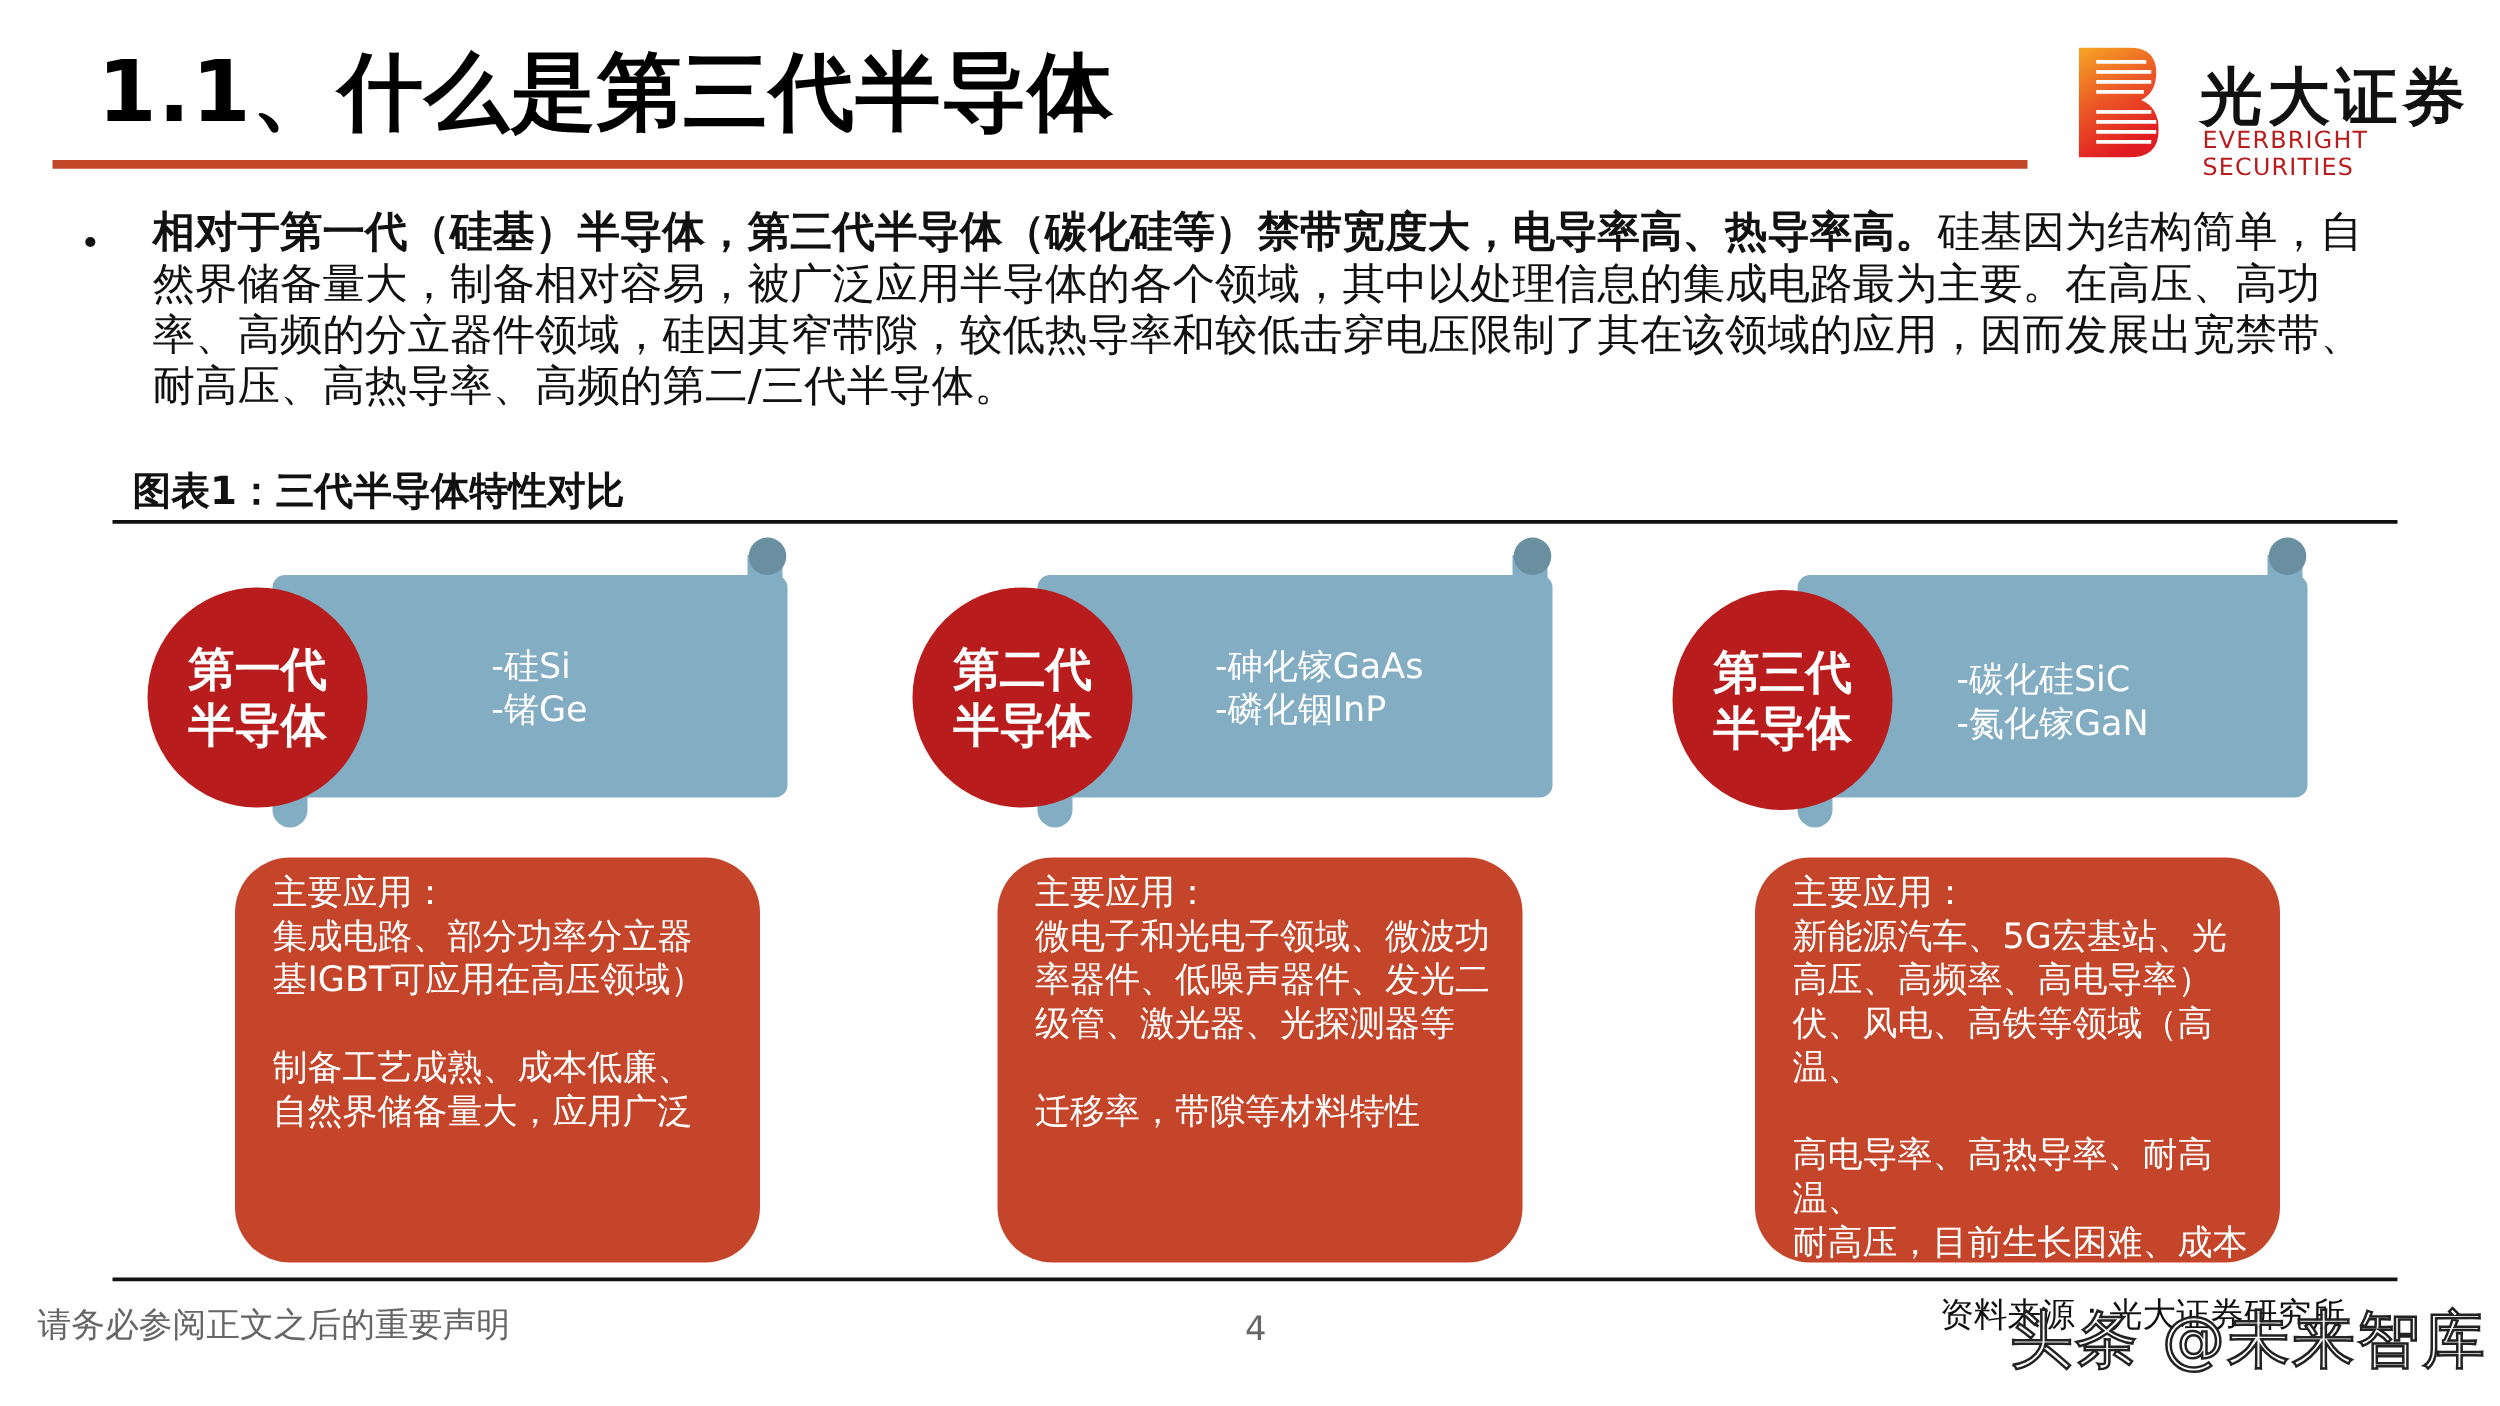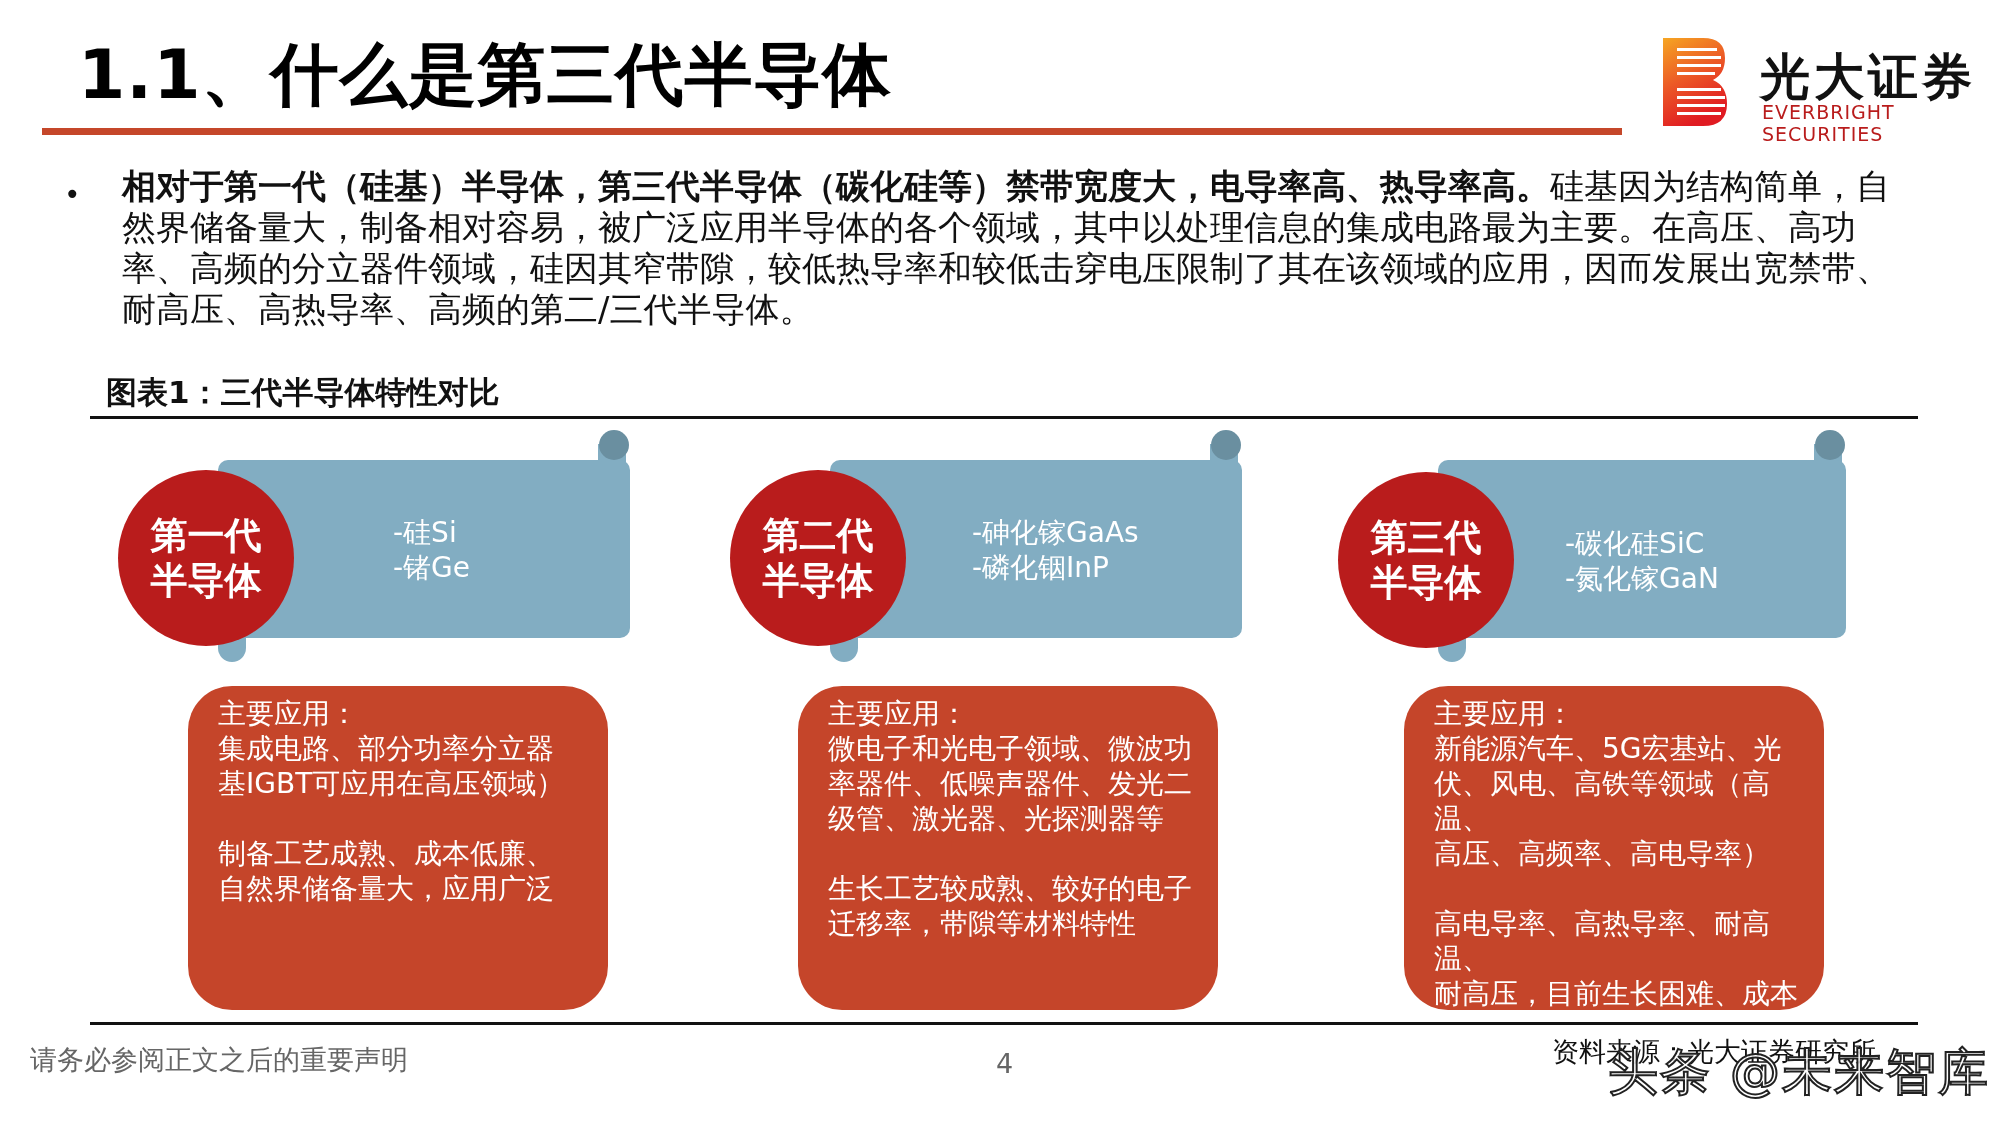--- a/index.html
+++ b/index.html
@@ -145,43 +145,42 @@
     <div>-砷化镓GaAs</div>
     <div>-磷化铟InP</div>
   </div>
 </div>
 <div class="card" style="left:798px; top:686px; width:420px; height:324px;">
   <div>主要应用：</div>
   <div>微电子和光电子领域、微波功</div>
   <div>率器件、低噪声器件、发光二</div>
   <div>级管、激光器、光探测器等</div>
   <div class="gap"></div>
-  <div>生长工艺较成熟、较好的电子</div>
   <div>迁移率，带隙等材料特性</div>
 </div>
 
 <div class="scroll" style="left:1338px; top:430px; width:520px; height:240px;">
   <div class="strip-top" style="left:476px; top:14px; height:30px;"></div>
   <div class="curl-top" style="left:477px; top:0px;"></div>
   <div class="body" style="left:100px; top:30px; width:408px; height:178px;"></div>
   <div class="tail" style="left:100px; top:190px; height:42px;"></div>
   <div class="circle" style="left:0; top:42px;">
     <span>第三代</span>
     <span>半导体</span>
   </div>
   <div class="materials" style="left:227px; top:82px;margin-top:14px;">
     <div>-碳化硅SiC</div>
     <div>-氮化镓GaN</div>
   </div>
 </div>
 <div class="card" style="left:1404px; top:686px; width:420px; height:324px;">
   <div>主要应用：</div>
   <div>新能源汽车、5G宏基站、光</div>
+  <div>高压、高频率、高电导率）</div>
   <div>伏、风电、高铁等领域（高温、</div>
-  <div>高压、高频率、高电导率）</div>
   <div class="gap"></div>
   <div>高电导率、高热导率、耐高温、</div>
   <div>耐高压，目前生长困难、成本</div>
   <div>较高，良率提升后可大量使用</div>
 </div>
 
 <div class="abs fig-rule-bottom"></div>
 
 <div class="abs footer-disclaimer">请务必参阅正文之后的重要声明</div>
 <div class="abs footer-page">4</div>

